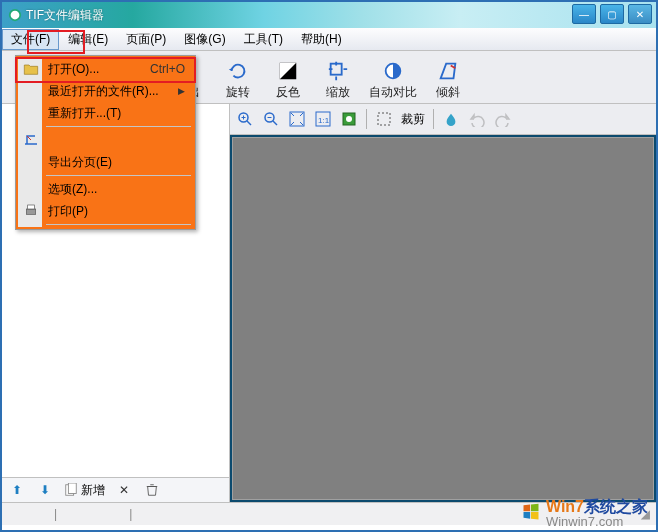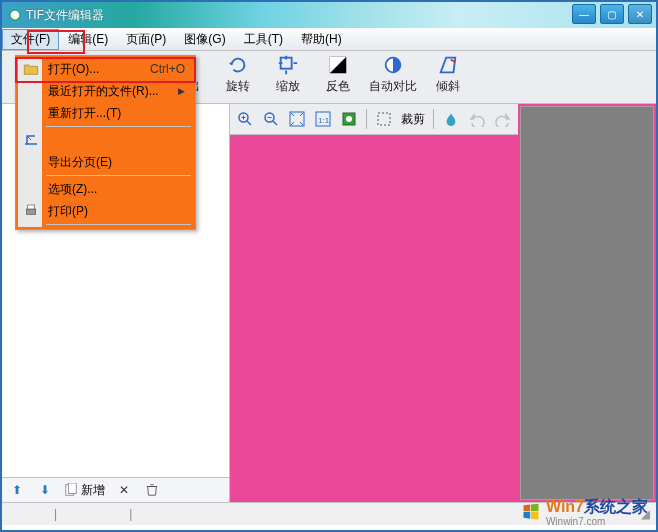--- a/index.html
+++ b/index.html
@@ -76,21 +76,21 @@
 .highlight-menubar-box {
   position: absolute;
   border: 2px solid #e31c23;
   pointer-events: none;
 }
 .toolbar-main {
   height: 52px;
   background: #ecedf1;
   border-bottom: 1px solid #c0c0c0;
   display: flex;
-  align-items: flex-start;
+  align-items: flex-end;
   padding-left: 4px;
   gap: 2px;
 }
 .tb-btn {
   width: 48px;
   height: 46px;
   display: flex;
   flex-direction: column;
   align-items: center;
   justify-content: center;
@@ -128,23 +128,23 @@
   padding: 0 6px;
   gap: 10px;
   background: #f4f5f8;
 }
 .thumbs-area {
   flex: 1;
 }
 .right-panel {
   flex: 1;
   display: flex;
-  flex-direction: row;
+  flex-direction: column;
   overflow: hidden;
-  background: #ec4899;
+  background: #0c4a6e;
 }
 .sub-toolbar {
   height: 30px;
   display: flex;
   align-items: center;
   padding: 0 6px;
   gap: 8px;
   background: #ecedf1;
   border-bottom: 1px solid #c0c0c0;
 }
@@ -326,34 +326,34 @@
           <svg width="22" height="22" viewBox="0 0 24 24">
             <path d="M5 12a7 7 0 1 1 2 5" fill="none" stroke="#2a6acb" stroke-width="2"></path>
             <path d="M5 12l-3-2 4-1z" fill="#2a6acb"></path>
           </svg>
         </span>
       <span class="lbl">旋转</span>
     </div>
     <div class="tb-btn">
       <span class="ico">
           <svg width="22" height="22" viewBox="0 0 24 24">
+            <rect x="3" y="3" width="18" height="18" fill="#000"></rect>
+            <path d="M3 3h18L3 21z" fill="#fff"></path>
+          </svg>
+        </span>
+      <span class="lbl">反色</span>
+    </div>
+    <div class="tb-btn">
+      <span class="ico">
+          <svg width="22" height="22" viewBox="0 0 24 24">
             <rect x="4" y="4" width="12" height="12" fill="none" stroke="#2a6acb" stroke-width="2"></rect>
             <path d="M2 10h4M10 2v4M18 10h4M10 18v4" stroke="#2a6acb" stroke-width="2"></path>
           </svg>
         </span>
       <span class="lbl">缩放</span>
-    </div>
-    <div class="tb-btn">
-      <span class="ico">
-          <svg width="22" height="22" viewBox="0 0 24 24">
-            <rect x="3" y="3" width="18" height="18" fill="#000"></rect>
-            <path d="M3 3h18L3 21z" fill="#fff"></path>
-          </svg>
-        </span>
-      <span class="lbl">反色</span>
     </div>
     <div class="tb-btn" style="width:58px">
       <span class="ico">
           <svg width="22" height="22" viewBox="0 0 24 24">
             <circle cx="12" cy="12" r="8" fill="#fff" stroke="#2a6acb" stroke-width="2"></circle>
             <path d="M12 4a8 8 0 0 1 0 16z" fill="#2a6acb"></path>
           </svg>
         </span>
       <span class="lbl">自动对比</span>
     </div>
@@ -512,17 +512,17 @@
 
   <div class="watermark">
     <svg class="wlogo" viewBox="0 0 24 24">
       <path d="M3 4l8-1v8H3z" fill="#e06616"></path>
       <path d="M12 3l9-1v9h-9z" fill="#7cb518"></path>
       <path d="M3 12h8v8l-8-1z" fill="#1e7fc2"></path>
       <path d="M12 12h9v9l-9-1z" fill="#f2c118"></path>
     </svg>
     <span>
       <span class="wt1">Win7</span><span class="wt2">系统之家</span>
-      <div style="font-size:10px;color:#888;font-weight:normal;line-height:8px">Winwin7.com</div>
+      <div style="font-size:13px;color:#888;font-weight:normal;line-height:8px">Winwin7.com</div>
     </span>
   </div>
 
 </div>
 
 </body></html>

